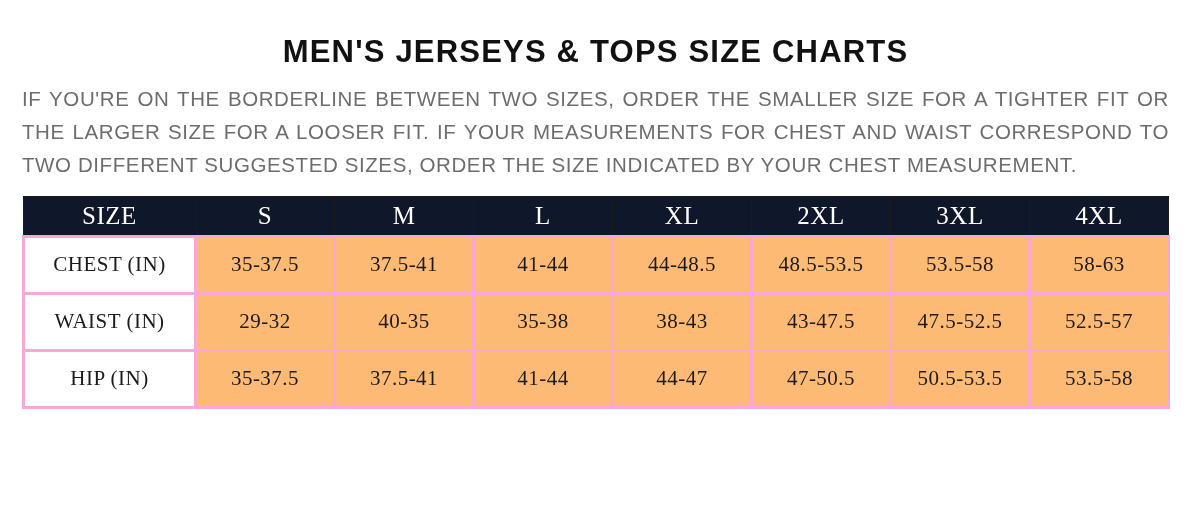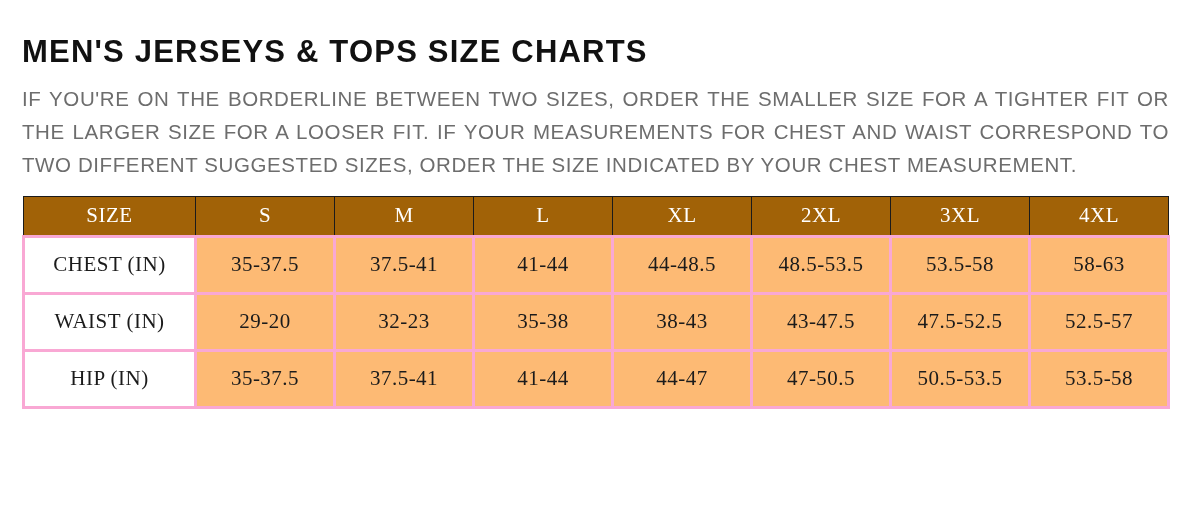--- a/index.html
+++ b/index.html
@@ -15,21 +15,21 @@
     overflow: hidden;
   }
   .page {
     width: 1191px;
     height: 510px;
     position: relative;
     box-sizing: border-box;
     padding: 0 22px;
   }
   .title {
-    text-align: left;
+    text-align: center;
     font-family: "Liberation Sans", sans-serif;
     font-weight: bold;
     font-size: 31px;
     letter-spacing: 1.2px;
     color: #111111;
     margin: 0;
     padding-top: 34px;
     padding-bottom: 6px;
     white-space: nowrap;
   }
@@ -56,25 +56,25 @@
     text-align: center;
     vertical-align: middle;
     font-family: "Liberation Serif", serif;
     font-size: 21px;
     letter-spacing: 0.5px;
     height: 57px;
     padding: 0 4px;
     box-sizing: border-box;
   }
   table.size-chart thead th {
-    background: #a16207;
+    background: #0f172a;
     color: #ffffff;
     border: 1px solid #1b1b1b;
     font-weight: normal;
-    font-size: 21px;
+    font-size: 25px;
     height: 40px;
   }
   table.size-chart tbody td {
     background: #fdba74;
     color: #1b1b1b;
   }
   table.size-chart tbody td.row-label {
     background: #ffffff;
   }
   col.c-label { width: 172px; }
@@ -118,22 +118,22 @@
         <td>35-37.5</td>
         <td>37.5-41</td>
         <td>41-44</td>
         <td>44-48.5</td>
         <td>48.5-53.5</td>
         <td>53.5-58</td>
         <td>58-63</td>
       </tr>
       <tr>
         <td class="row-label">WAIST (IN)</td>
-        <td>29-20</td>
-        <td>32-23</td>
+        <td>29-32</td>
+        <td>40-35</td>
         <td>35-38</td>
         <td>38-43</td>
         <td>43-47.5</td>
         <td>47.5-52.5</td>
         <td>52.5-57</td>
       </tr>
       <tr>
         <td class="row-label">HIP (IN)</td>
         <td>35-37.5</td>
         <td>37.5-41</td>

